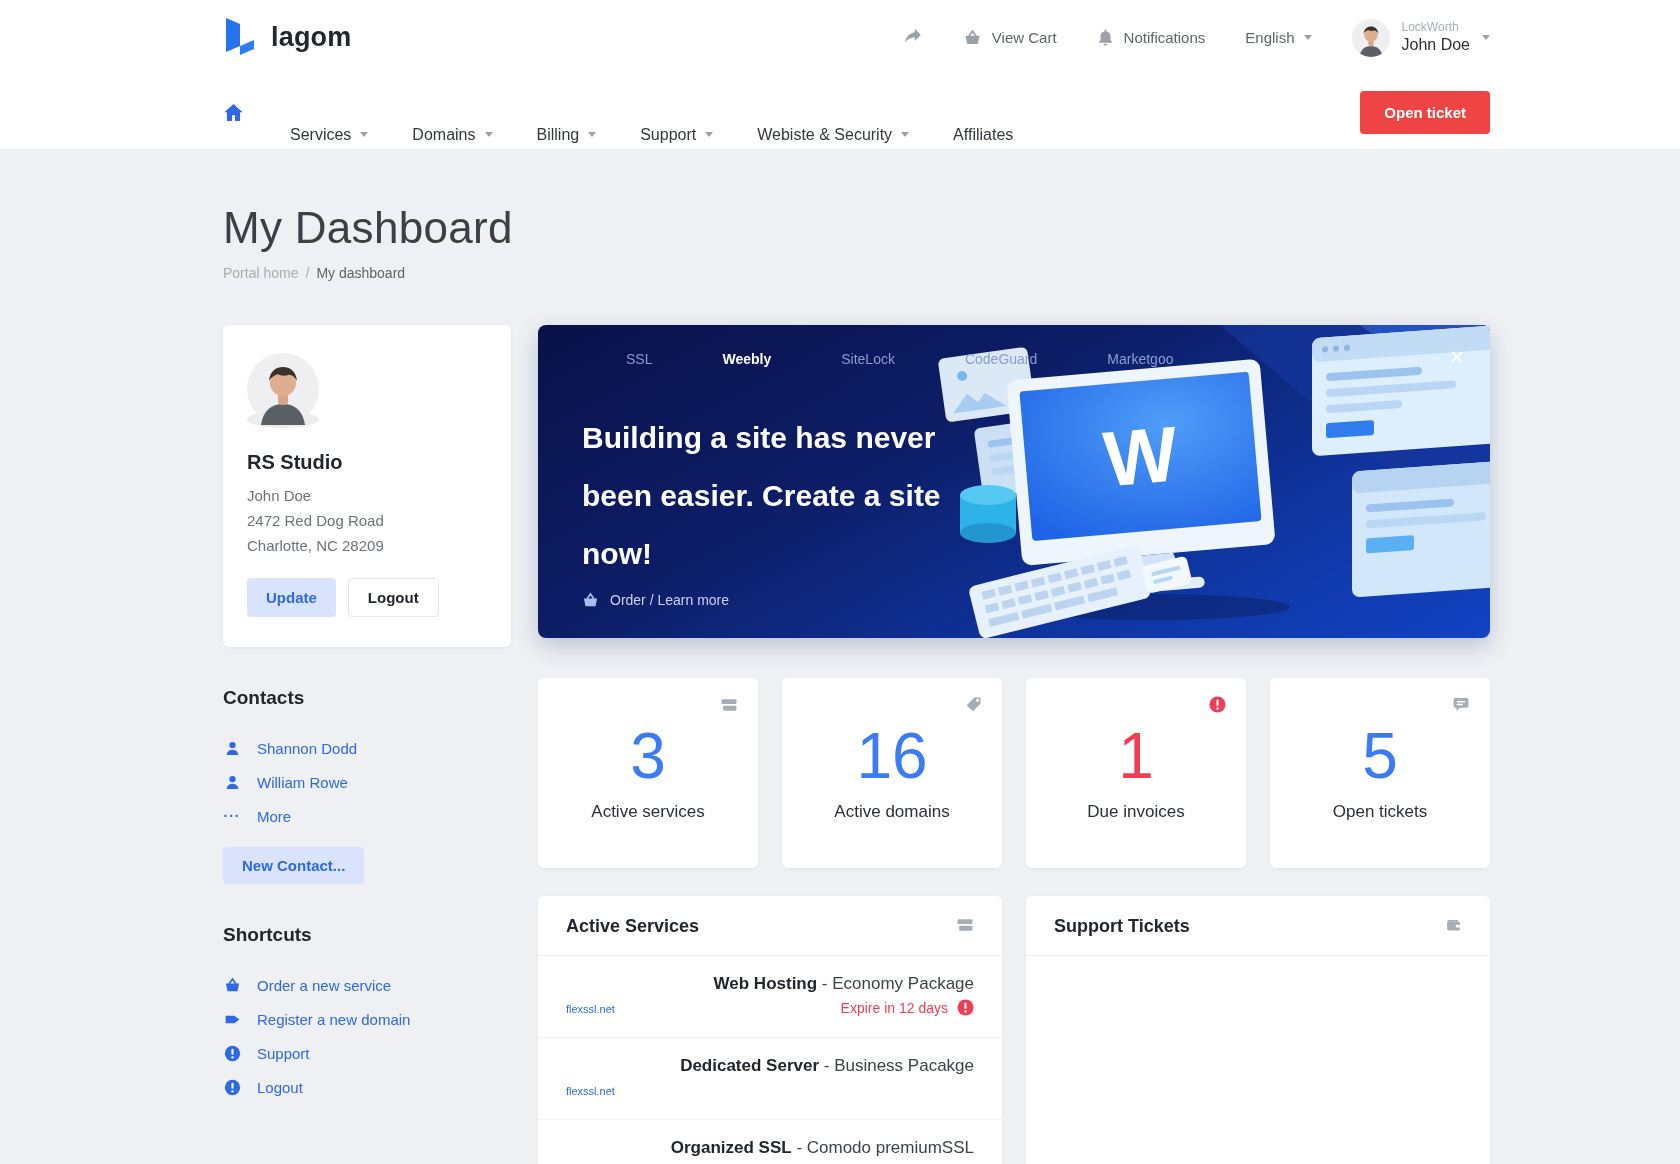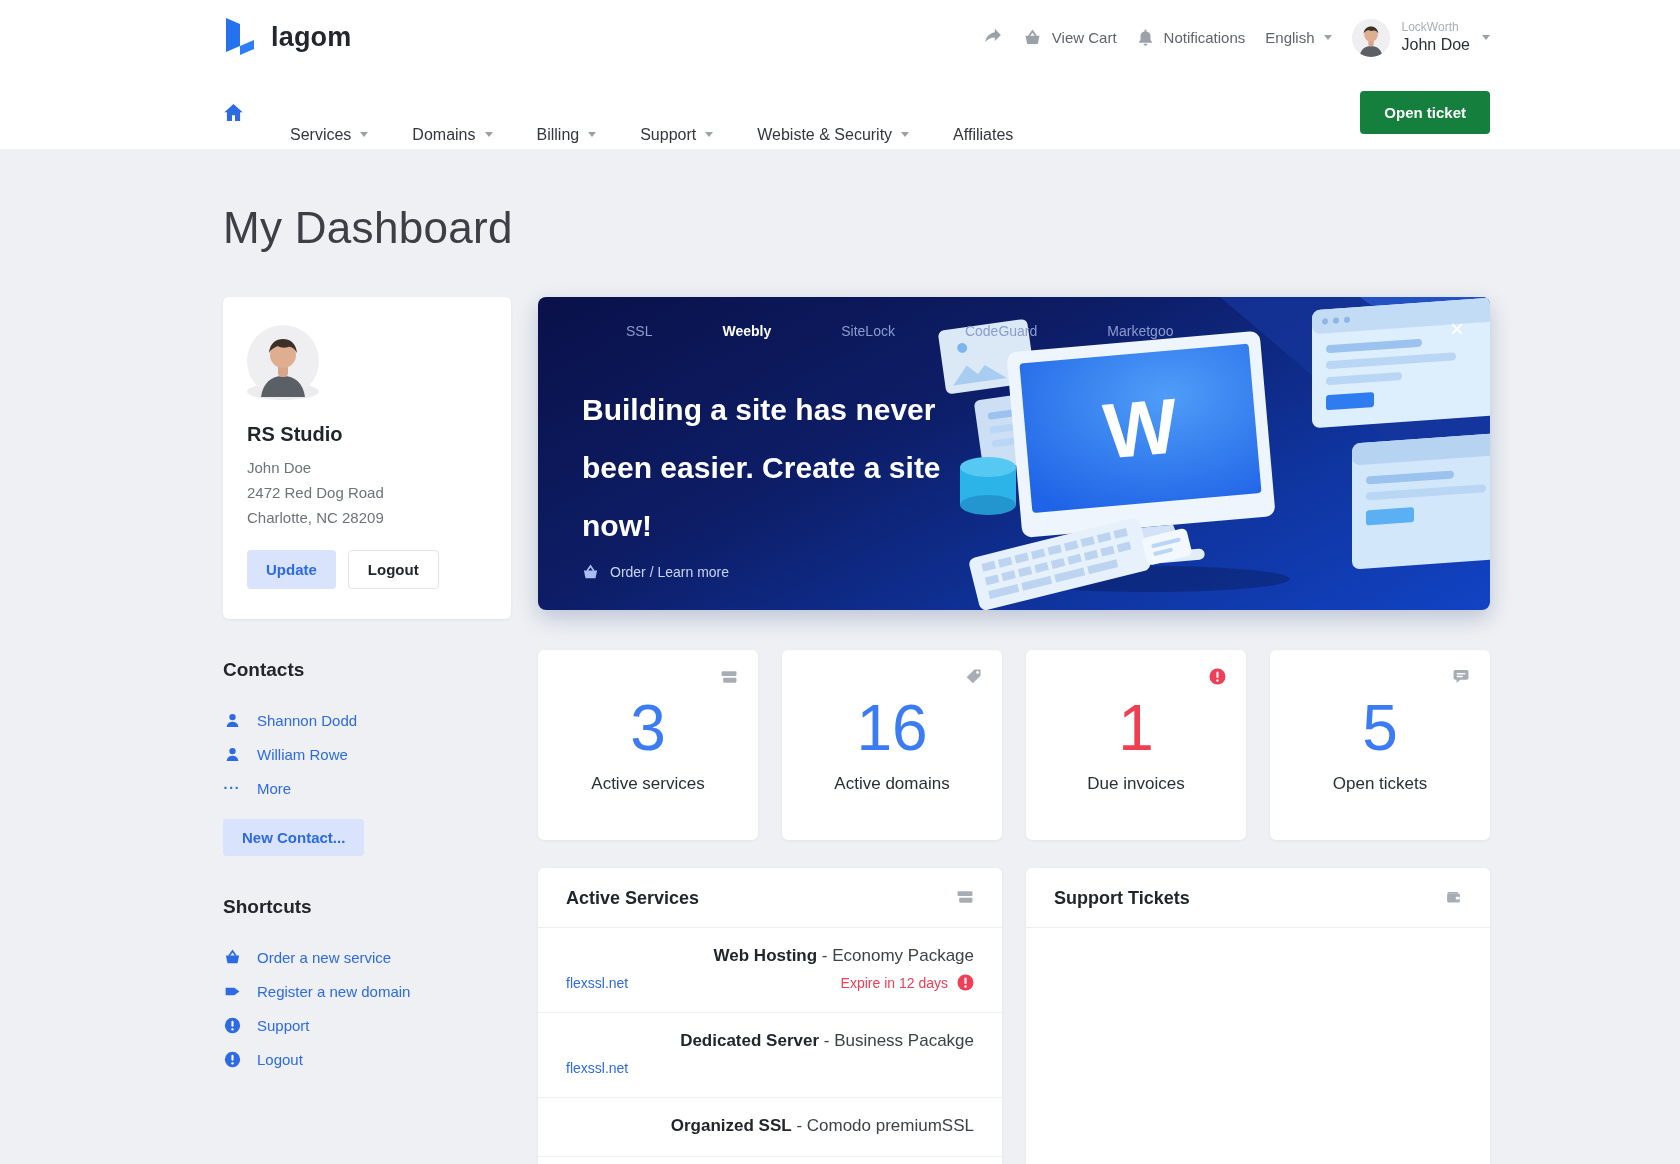--- a/index.html
+++ b/index.html
@@ -7,35 +7,35 @@
   body {
     font-family:"Liberation Sans","DejaVu Sans",sans-serif;
     background:#eef0f3; overflow:hidden; position:relative;
     color:#2b2f34;
   }
   
   .header { background:#fff; }
   .topbar { display:flex; align-items:center; height:75px; padding:0 190px 0 223px; }
   .brand { display:flex; align-items:center; gap:14px; }
   .brand-name { font-size:27px; font-weight:700; color:#23272d; letter-spacing:.2px; }
-  .top-right { margin-left:auto; display:flex; align-items:center; gap:20px; }
+  .top-right { margin-left:auto; display:flex; align-items:center; gap:40px; }
   .top-link { display:flex; align-items:center; gap:10px; font-size:15px; color:#5f646b; cursor:pointer; }
   .caret { width:0; height:0; border-left:4.5px solid transparent; border-right:4.5px solid transparent; border-top:5px solid #9aa1a9; display:inline-block; }
   .lang { display:flex; align-items:center; gap:9px; font-size:15px; color:#5f646b; }
   .user { display:flex; align-items:center; gap:12px; }
   .avatar { border-radius:50%; overflow:hidden; background:#ececef; flex:none; }
   .avatar.sm { width:38px; height:38px; }
   .avatar.lg { width:72px; height:72px; }
   .user-meta { display:flex; flex-direction:column; line-height:1.25; }
   .user-company { font-size:12px; color:#a9aeb4; }
   .user-name { font-size:16px; color:#2b2f34; }
   .navbar { display:flex; align-items:center; height:74px; padding:0 190px 0 223px; }
   .home-btn { margin-right:46px; display:flex; align-items:center; cursor:pointer; }
   .nav-item { display:flex; align-items:center; gap:9px; margin-right:44px; font-size:16px; font-weight:500; color:#33373d; cursor:pointer;margin-top:45px; }
-  .btn-primary { margin-left:auto; background:#15803d; color:#fff; font-size:15px; font-weight:700; padding:13px 24px; border-radius:4px; border:none; cursor:pointer; font-family:inherit; }
+  .btn-primary { margin-left:auto; background:#ef4444; color:#fff; font-size:15px; font-weight:700; padding:13px 24px; border-radius:4px; border:none; cursor:pointer; font-family:inherit; }
   
   .content { padding:54px 190px 0 223px; }
   .page-title { font-size:44px; font-weight:300; color:#3c4046; letter-spacing:.3px; }
   .breadcrumb { margin-top:12px; font-size:14px; color:#a9aeb4; display:flex; gap:7px; }
   .breadcrumb .current { color:#60656b; }
   .layout { display:flex; gap:27px; margin-top:44px; align-items:flex-start; }
   .sidebar { width:288px; flex:none; }
   .main { flex:1; min-width:0; }
   .card { background:#fff; border-radius:6px; box-shadow:0 1px 3px rgba(25,35,60,.06); }
   
@@ -72,21 +72,21 @@
   .stat-value.red { color:#f03e52; }
   .stat-label { margin-top:14px; font-size:17px; color:#2b2f35; }
   
   .panels { display:flex; gap:24px; margin-top:28px; align-items:stretch; }
   .panel { flex:1; min-height:430px; border-radius:6px 6px 0 0; }
   .panel-head { display:flex; align-items:center; justify-content:space-between; padding:20px 28px 18px; border-bottom:1px solid #eceef2; }
   .panel-title { font-size:18px; font-weight:700; color:#22262c; }
   .svc-row { position:relative; padding:18px 28px 20px; border-bottom:1px solid #eef0f3; cursor:pointer; }
   .svc-name { font-size:17px; color:#3d4248;text-align:right; }
   .svc-name b { color:#22262c; font-weight:700; }
-  .svc-domain { margin-top:9px; font-size:14px; color:#2d6ae3; display:inline-block; }
+  .svc-domain { margin-top:9px; font-size:11px; color:#2d6ae3; display:inline-block; }
   .svc-badge { position:absolute; right:28px; bottom:21px; display:flex; align-items:center; gap:9px; font-size:14px; color:#ef3e55; }
   .empty-state { display:flex; flex-direction:column; align-items:center; padding-top:54px; }
   .empty-text { margin-top:24px; font-size:15px; color:#4c5157; }
   .empty-link { margin-top:13px; font-size:15px; color:#2d6ae3; cursor:pointer; }
 </style>
 </head>
 <body>
 
 <div class="header">
   <div class="topbar">
@@ -168,20 +168,25 @@
       </span>
     <span class="nav-item">
         <span>Affiliates</span>
       </span>
     <button class="btn-primary">Open ticket</button>
   </div>
 </div>
 
 <div class="content">
   <div class="page-title">My Dashboard</div>
+  <div class="breadcrumb">
+    <span>Portal home</span>
+    <span>/</span>
+    <span class="current">My dashboard</span>
+  </div>
 
   <div class="layout">
 
     <div class="sidebar">
       <div class="card profile-card">
         <span class="avatar lg">
           <svg width="72" height="72" viewBox="0 0 72 72">
               <circle cx="36" cy="36" r="36" fill="#efeef1"></circle>
               <path d="M14 72c2-14 10-21 22-21s20 7 22 21z" fill="#5b6066"></path>
               <rect x="31" y="38" width="10" height="14" rx="4" fill="#d7a68a"></rect>

